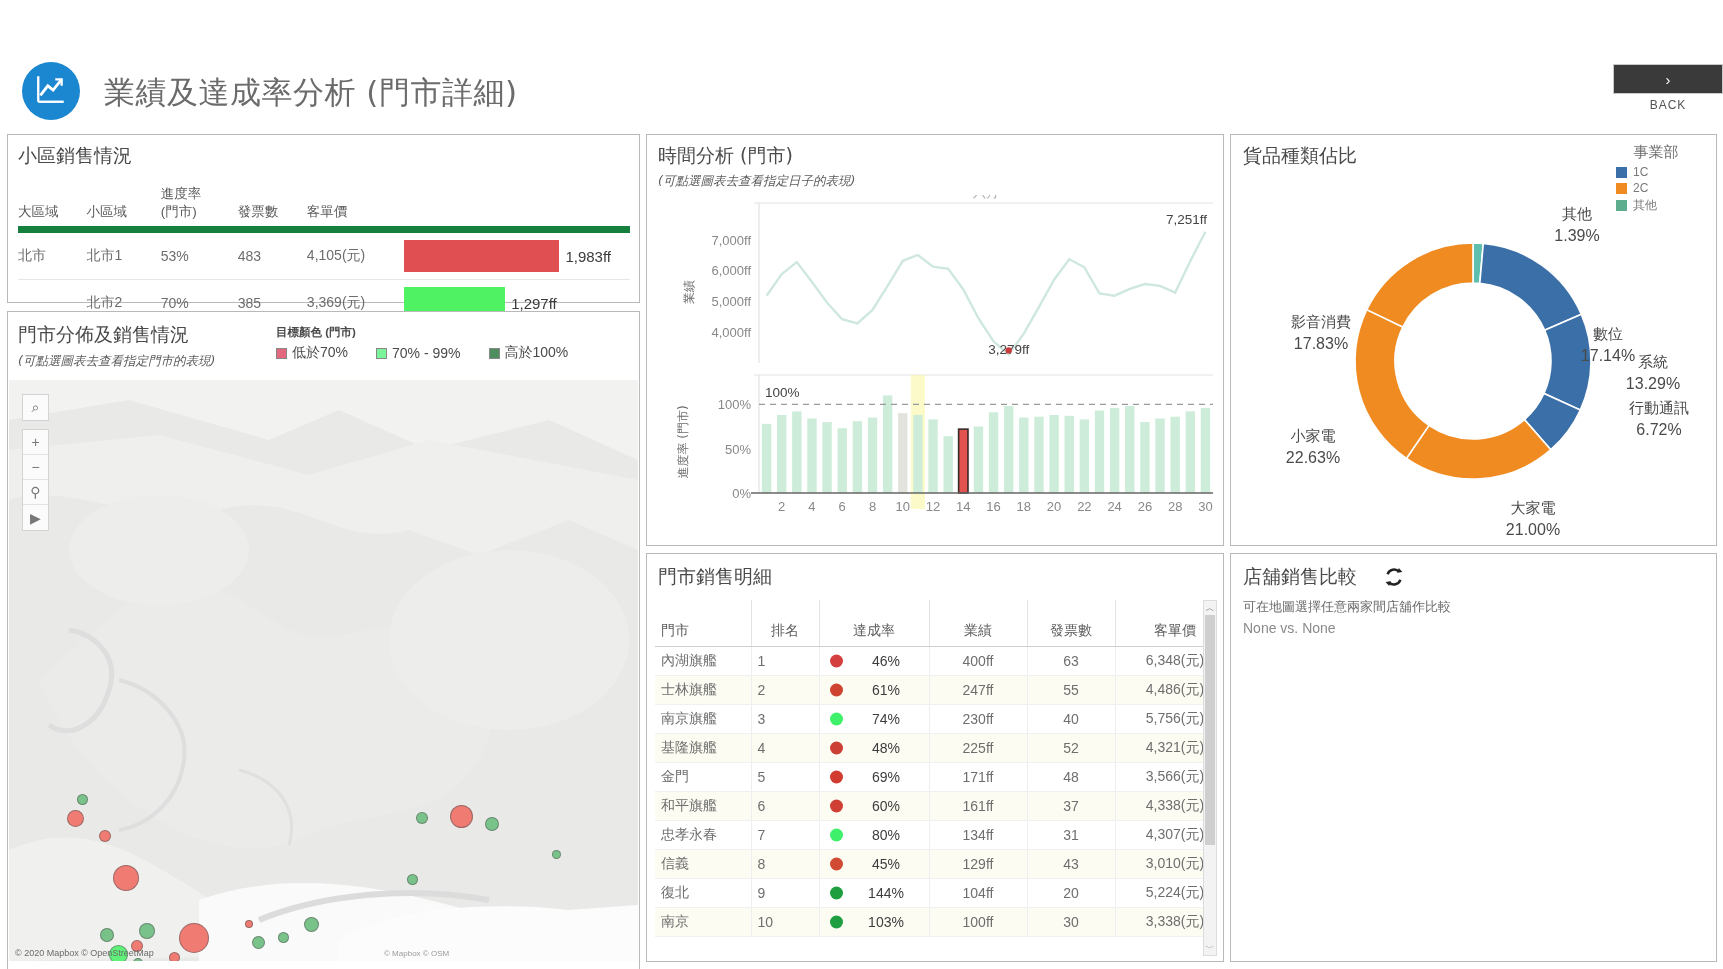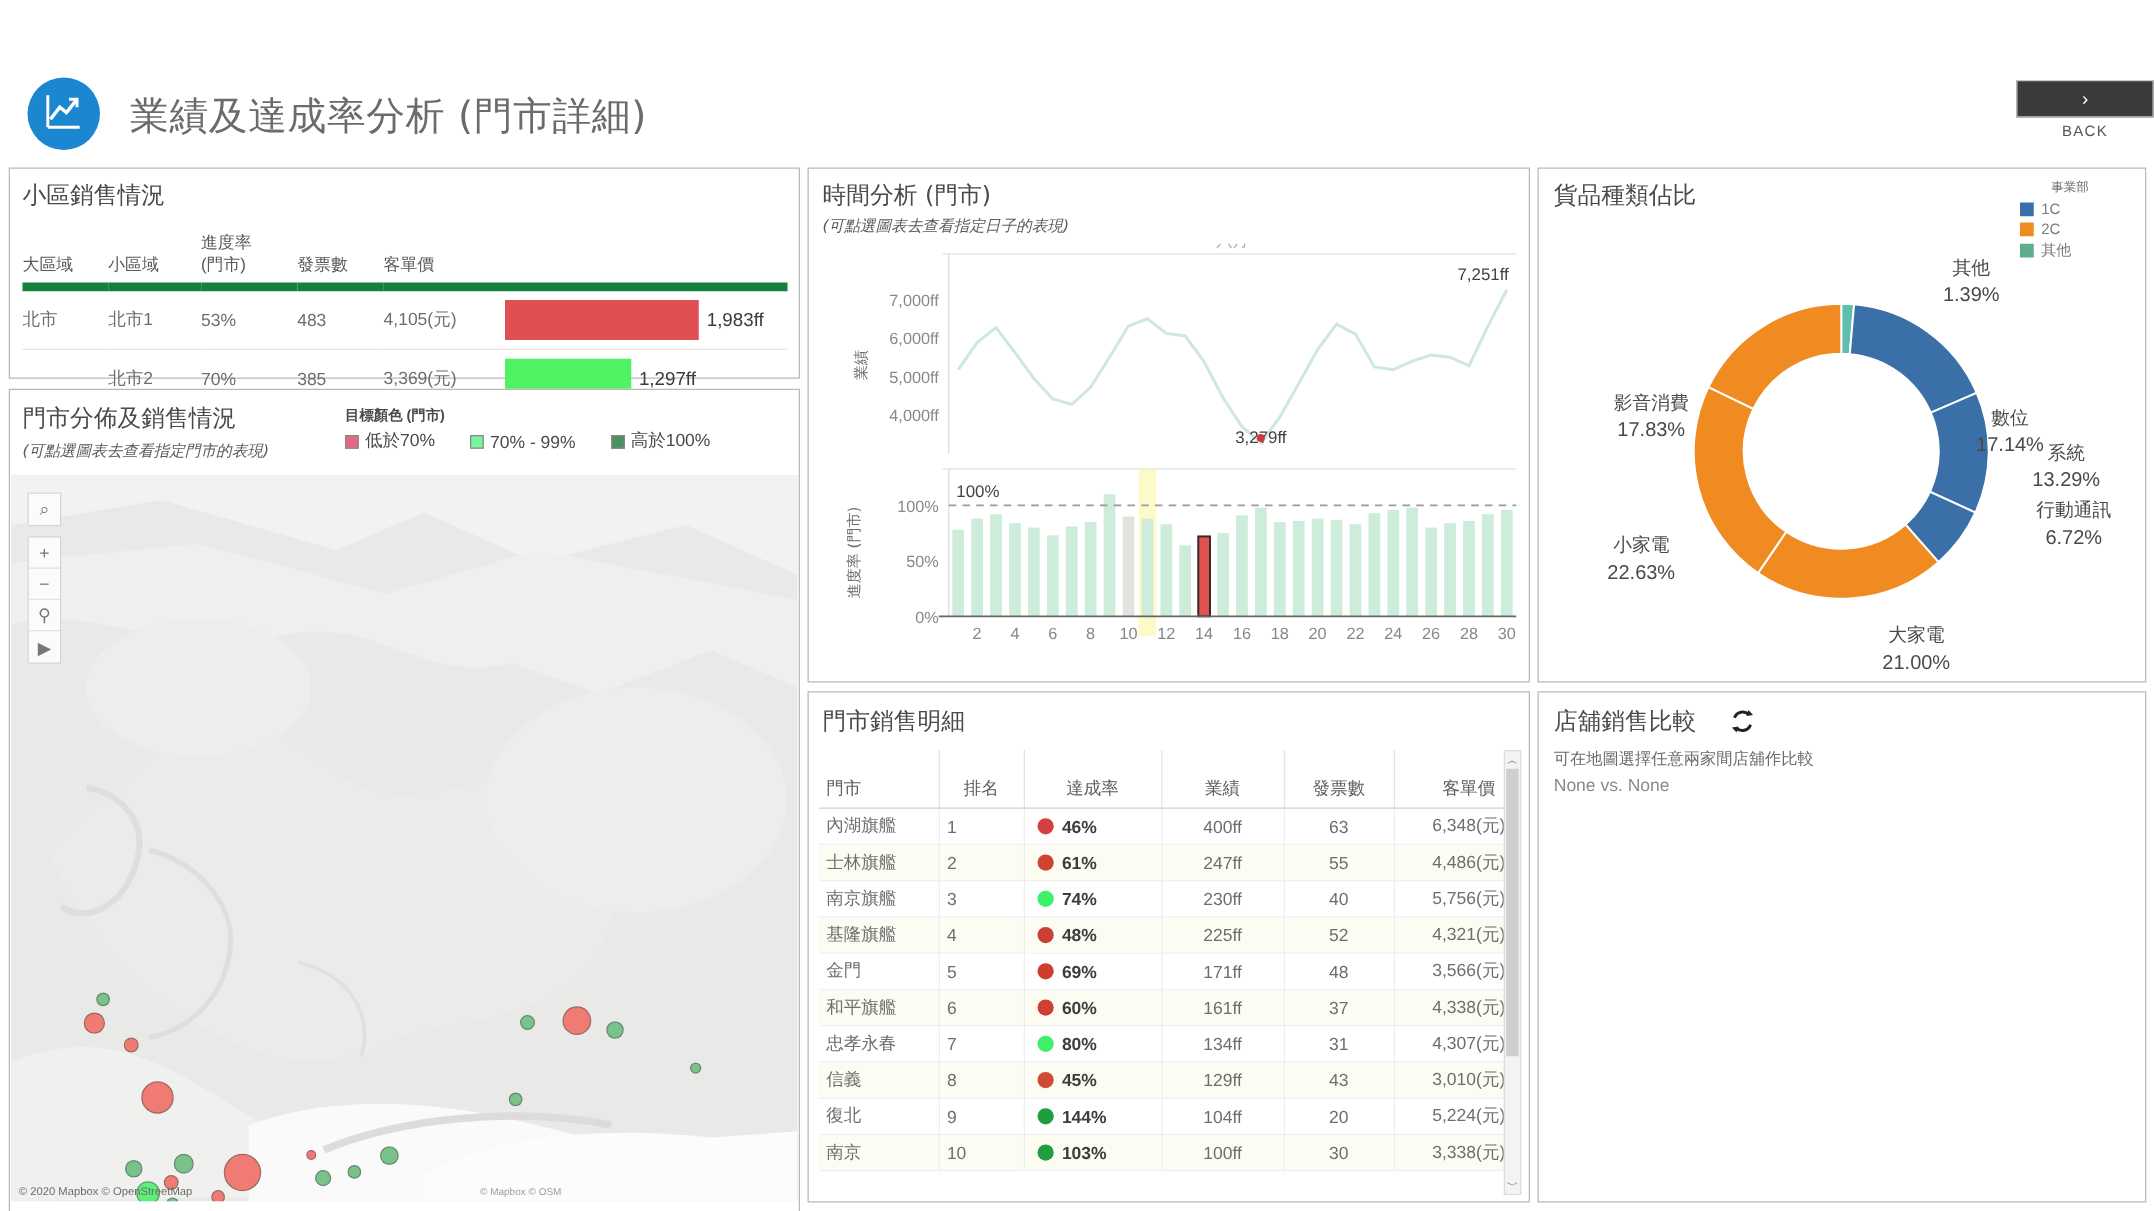--- a/index.html
+++ b/index.html
@@ -78,21 +78,21 @@
   #p3 .panel-sub { position:absolute; left:11px; top:38px; }
   #p3-chart { position:absolute; left:0; top:60px; width:576px; height:350px; }
   .axis-title { font-size:12px; fill:#6b6b6b; font-family:"DejaVu Sans","Liberation Sans",sans-serif; }
   .tick-lbl { font-size:13px; fill:#888; font-family:"Liberation Sans",sans-serif; }
   .tick-lbl-cjk { font-size:13px; fill:#a9a9a9; font-family:"DejaVu Sans","Liberation Sans",sans-serif; }
   .annot { font-size:13.5px; fill:#444; font-family:"Liberation Sans",sans-serif; }
   
   #p4 { left:1230px; top:134px; width:487px; height:412px; }
   #p4 .panel-title { position:absolute; left:12px; top:8px; }
   #donut-legend { position:absolute; left:375px; top:8px; width:100px; }
-  #donut-legend .dl-title { font-size:10px; color:#6f6f6f; text-align:center; margin-bottom:3px; }
+  #donut-legend .dl-title { font-size:15px; color:#6f6f6f; text-align:center; margin-bottom:3px; }
   #donut-legend .dl-item { display:flex; align-items:center; gap:6px; font-size:12px; color:#7a7a7a;
     margin-bottom:2px; padding-left:10px; }
   #donut-legend .dsw { width:11px; height:11px; display:inline-block; }
   #donut-chart { position:absolute; left:0; top:48px; width:485px; height:360px; }
   .donut-lbl { font-size:15px; fill:#4a4a4a; font-family:"DejaVu Sans","Liberation Sans",sans-serif; }
   .donut-val { font-size:16px; fill:#4a4a4a; font-family:"Liberation Sans",sans-serif; }
   
   #p5 { left:646px; top:553px; width:578px; height:409px;padding-left:44px; }
   #p5 .panel-title { position:absolute; left:11px; top:10px; }
   #t5wrap { position:absolute; left:8px; top:46px; width:562px; height:356px; overflow:hidden; }
@@ -102,21 +102,21 @@
     padding:22px 4px 6px 4px; border-right:1px solid #e3e3e3; border-bottom:1px solid #d0d0d0;
     vertical-align:bottom; font-family:"DejaVu Sans","Liberation Sans",sans-serif;
   }
   #t5 th.left, #t5 td.left { text-align:left; padding-left:6px; }
   #t5 td {
     font-size:14px; color:#6e6e6e; padding:5px 6px; border-right:1px solid #eee;
     border-bottom:1px solid #f0f0f0; text-align:center; font-family:"Liberation Sans",sans-serif;
   }
   #t5 td.cjk { font-family:"DejaVu Sans","Liberation Sans",sans-serif; }
   #t5 tr.alt td { background:#fdfcf3; }
-  #t5 td.rate { text-align:left; padding-left:30px; position:relative; color:#3d3d3d; font-weight:bold; }
+  #t5 td.rate { text-align:center; padding-left:30px; position:relative; color:#3d3d3d; font-weight:normal; }
   .dot { width:13px; height:13px; border-radius:50%; position:absolute; left:10px; top:50%;
     transform:translateY(-50%); }
   #t5-scroll { position:absolute; right:6px; top:46px; width:14px; height:356px; background:#f3f3f3;
     border:1px solid #dcdcdc; }
   #t5-thumb { position:absolute; left:1px; top:14px; width:10px; height:230px; background:#cfcfcf; }
   .sc-arrow { position:absolute; left:0; width:12px; height:14px; font-size:9px; color:#777;
     display:flex; align-items:center; justify-content:center; }
   
   #p6 { left:1230px; top:553px; width:487px; height:409px; }
   #p6 .panel-title { position:absolute; left:12px; top:10px; }

